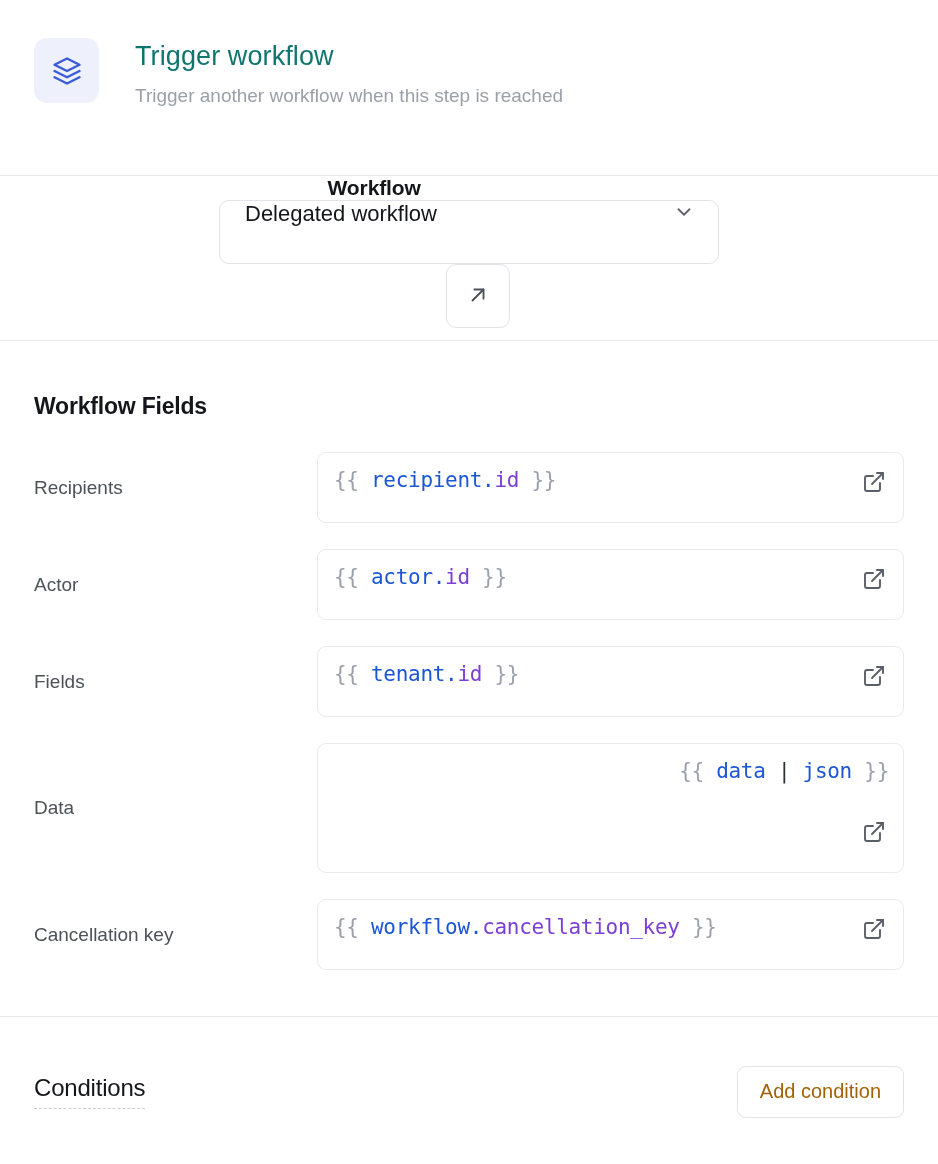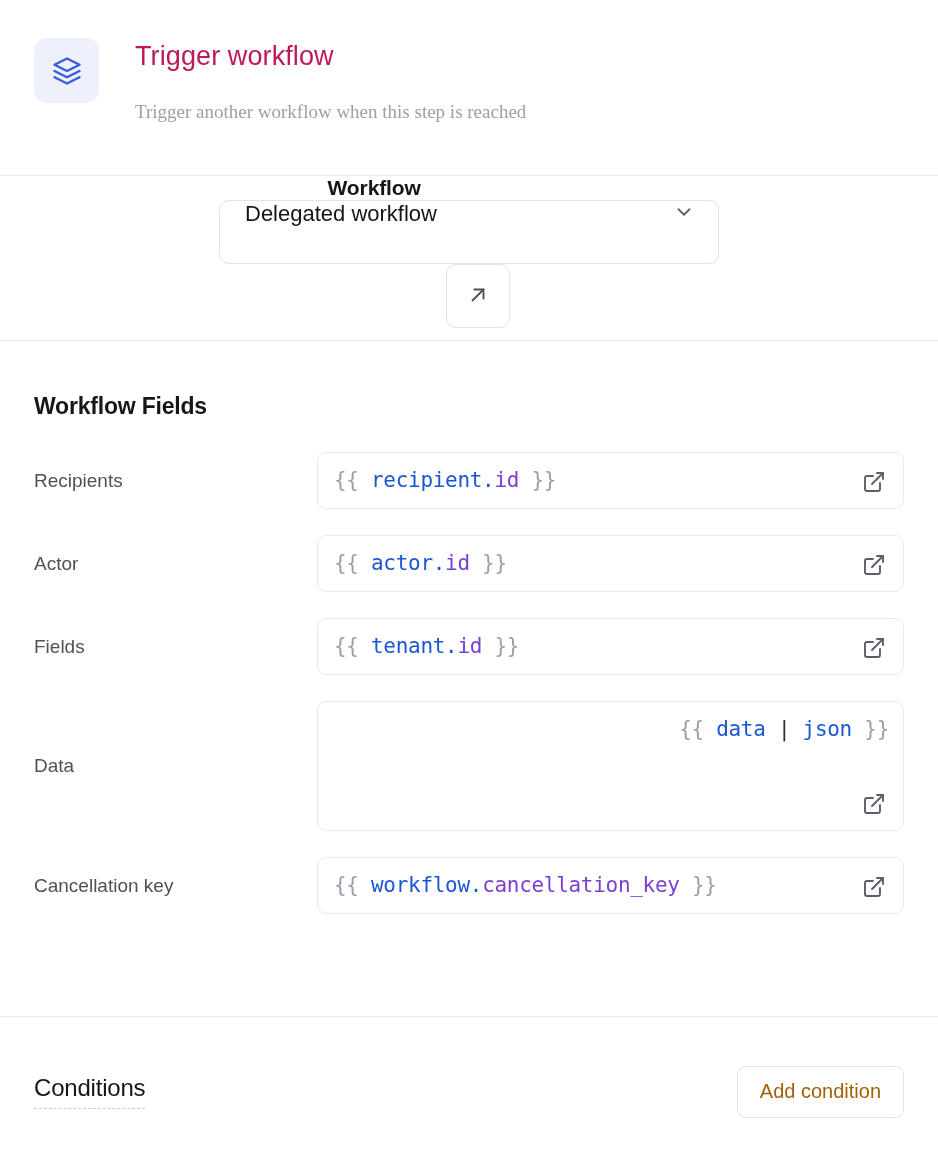--- a/index.html
+++ b/index.html
@@ -41,32 +41,31 @@
   }
 
   .header-text {
     margin-left: 36px;
     padding-top: 4px;
   }
 
   .header-title {
     font-size: 27px;
     font-weight: 400;
-    color: #be185d;
+    color: #0f766e;
     letter-spacing: 0.1px;
     line-height: 38px;
   }
 
   .header-subtitle {
     font-size: 19px;
     font-weight: 400;
     color: #9ba0a8;
     line-height: 28px;
-    margin-top: 23px;
-    font-family: Liberation Serif, serif;
+    margin-top: 7px;
   }
 
   
   .divider {
     height: 1px;
     width: 100%;
     background: #e8e9ee;
   }
 
   
@@ -157,21 +156,21 @@
 
   .code-input {
     flex: 1;
     min-height: 54px;
     border: 1.5px solid #e9eaee;
     border-radius: 9px;
     background: #ffffff;
     display: flex;
     align-items: flex-start;
     justify-content: space-between;
-    padding: 13px 14px 11px 16px;
+    padding: 13px 14px 25px 16px;
     position: relative;
   }
 
   .code-input.area {
     min-height: 130px;
     align-items: flex-end;
     flex-direction: column;
   }
 
   .code-text {

